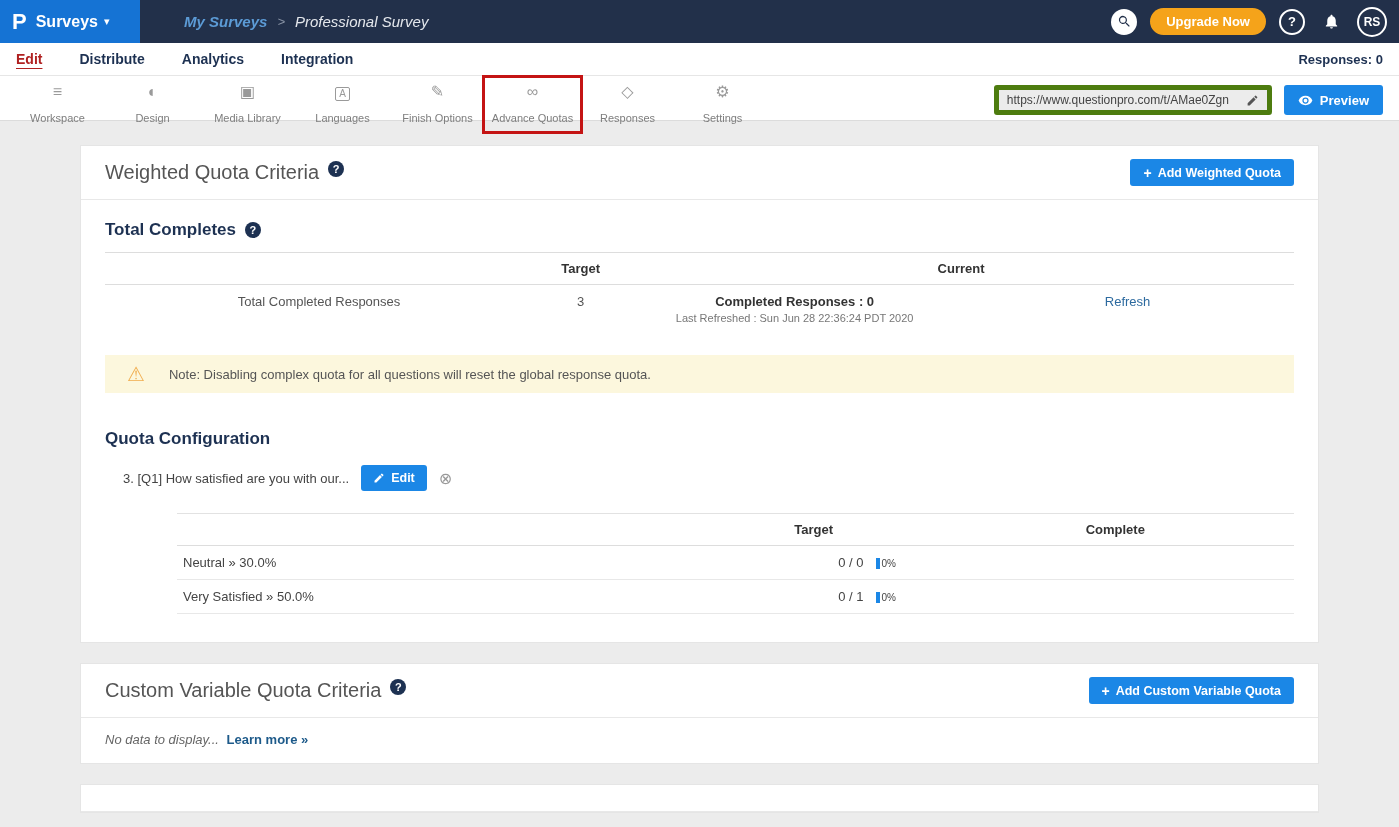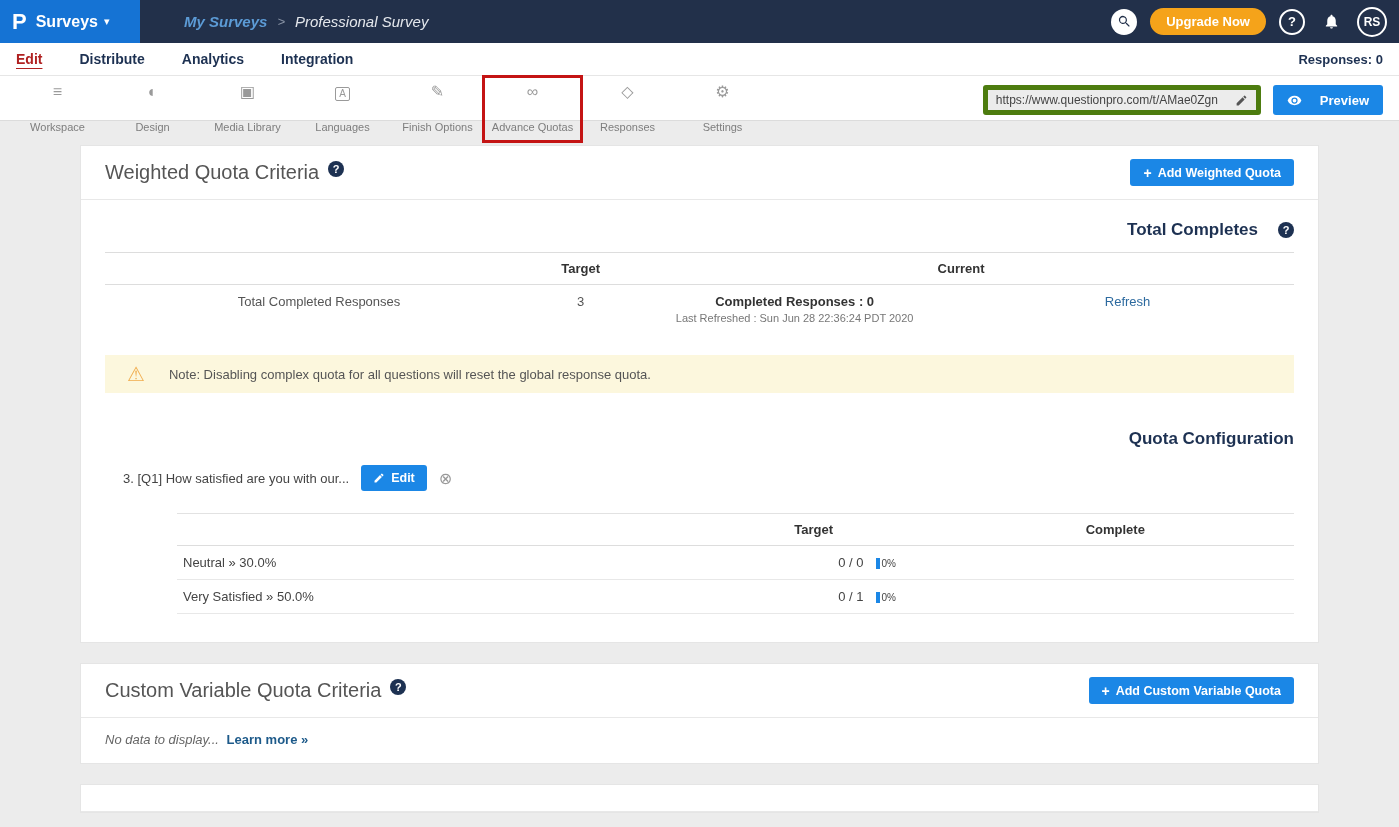--- a/index.html
+++ b/index.html
@@ -27,40 +27,40 @@
   .tabs { height:33px; background:#fff; display:flex; align-items:center; gap:37px; padding:0 16px; border-bottom:1px solid #e6e6e6; }
   .tab { font-size:14px; font-weight:bold; color:#1d3152; text-decoration:none; cursor:pointer; }
   .tab.active { color:#b02121; text-decoration:underline; text-underline-offset:4px; }
   .responses { margin-left:auto; font-size:13px; color:#1d3152; font-weight:bold; }
 
   
   .toolbar { height:45px; background:#fff; border-bottom:1px solid #dcdcdc; display:flex; align-items:flex-start; padding:5px 10px 0; }
   .tool { width:95px; text-align:center; cursor:pointer; position:relative; padding-top:2px; }
   .ticon { display:block; height:18px; font-size:16px; color:#9a9a9a; line-height:18px; }
   .ticon .boxed { border:1px solid #9a9a9a; font-size:10px; line-height:12px; padding:0 3px; border-radius:2px; display:inline-block; }
-  .tlabel { display:block; font-size:11px; color:#7d7d7d; margin-top:20px; }
+  .tlabel { display:block; font-size:11px; color:#7d7d7d; margin-top:11px; }
   .red-box { position:absolute; left:-3px; right:-3px; top:-6px; bottom:-10px; border:3px solid #c41414; pointer-events:none; }
   .toolbar-right { margin-left:auto; display:flex; align-items:center; gap:12px; padding-top:4px; padding-right:6px; }
   .url-box { display:flex; align-items:center; background:#ececec; border:5px solid #4d7c0f; border-radius:3px; height:30px; width:278px; }
   .url-input { flex:1; border:none; background:transparent; font-size:12px; color:#444; padding:0 8px; outline:none; font-family:"Liberation Sans",sans-serif; }
   .pencil { width:28px; height:100%; display:flex; align-items:center; justify-content:center; cursor:pointer; }
   .btn-blue { background:#1b87e6; color:#fff; border:none; border-radius:3px; font-weight:bold; cursor:pointer; font-family:"Liberation Sans",sans-serif; }
-  .preview-btn { height:30px; padding:0 14px; font-size:13px; display:flex; align-items:center; gap:18px; }
+  .preview-btn { height:30px; padding:0 14px; font-size:13px; display:flex; align-items:center; gap:7px; }
 
   
   .content { padding:24px 80px 0; }
   .card { background:#fff; border:1px solid #e5e5e5; margin-bottom:20px; }
   .card-header { display:flex; align-items:center; justify-content:space-between; padding:13px 24px; border-bottom:1px solid #e8e8e8; }
   .card-title { font-size:20px; font-weight:normal; color:#555; display:flex; gap:9px; }
   .qhelp { width:16px; height:16px; border-radius:50%; background:#1d3152; color:#fff; font-size:11px; font-weight:bold; display:inline-flex; align-items:center; justify-content:center; cursor:pointer; flex:0 0 auto; }
   .add-btn { height:27px; padding:0 13px; font-size:12.5px; display:flex; align-items:center; gap:6px; }
   .plus { font-size:14px; font-weight:bold; }
   .card-body { padding:0 24px 28px; }
 
-  .section-title { font-size:17px; font-weight:bold; color:#1d3152; display:flex; align-items:center; gap:20px; padding-top:20px;justify-content:flex-end; }
+  .section-title { font-size:17px; font-weight:bold; color:#1d3152; display:flex; align-items:center; gap:9px; padding-top:20px; }
 
   table { border-collapse:collapse; width:100%; }
   .total-table { margin-top:12px; }
   .total-table th { border-top:1px solid #ddd; border-bottom:1px solid #ddd; padding:8px 6px; font-size:13px; color:#333; text-align:center; }
   .total-table td { padding:9px 6px; font-size:13px; color:#555; text-align:center; vertical-align:top; }
   .tc-bold { font-weight:bold; color:#333; font-size:13px; }
   .tc-sub { font-size:11px; color:#777; margin-top:3px; }
   .refresh-link { color:#2d6a9f; text-decoration:none; cursor:pointer; font-size:13px; }
 
   .note { margin-top:22px; background:#fcf7dd; display:flex; align-items:center; gap:24px; padding:9px 22px; min-height:38px; }

